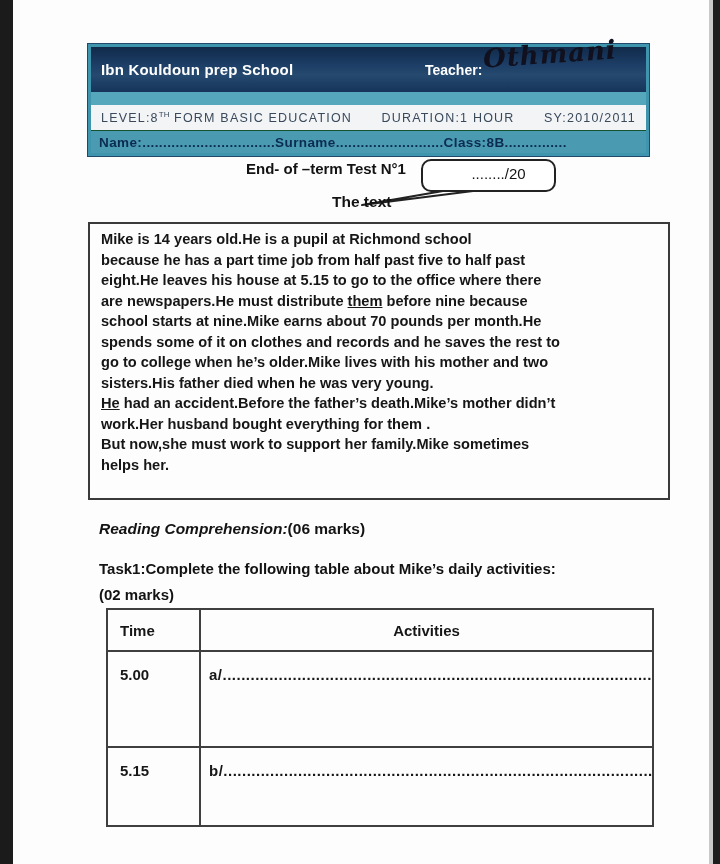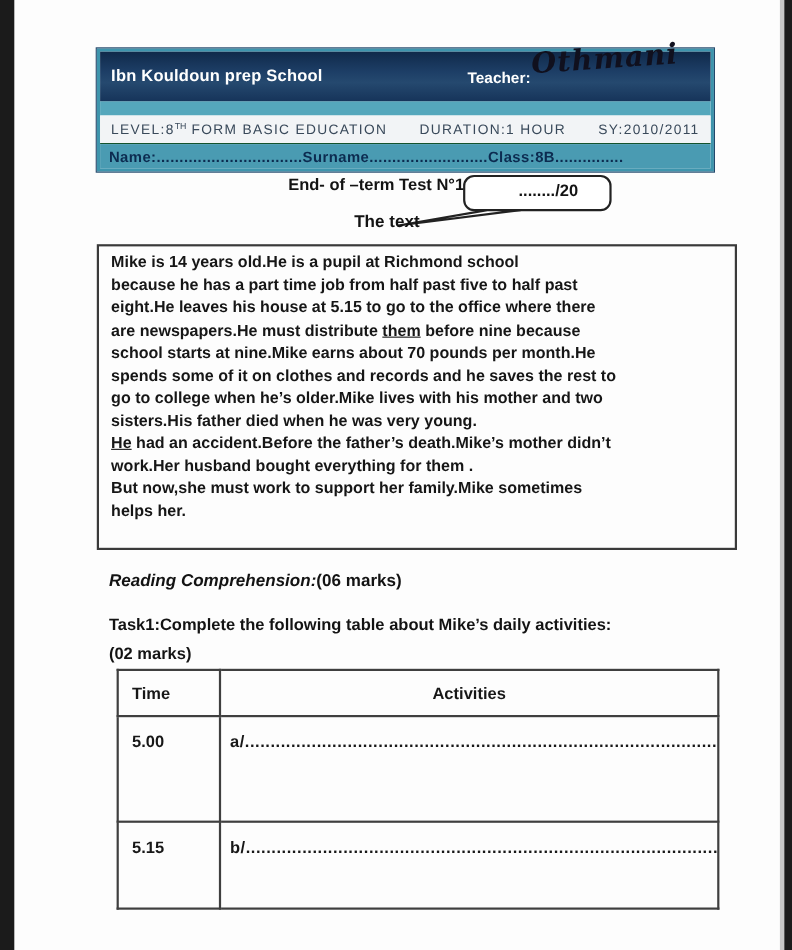--- a/index.html
+++ b/index.html
@@ -70,29 +70,28 @@
     padding-left: 8px;
     color: #0c2b50; font-weight: bold; font-size: 13.5px; letter-spacing: .4px;
     white-space: nowrap; overflow: hidden;
   }
 
   
   .test-title {
     position: absolute; left: 246px; top: 160px;
     font-weight: bold; font-size: 15px; color: #131313;
     white-space: nowrap;
-    margin-left: 16px;
   }
   .bubble-svg { position: absolute; left: 355px; top: 155px; }
   .score-text {
     position: absolute; left: 424px; top: 165px; width: 149px;
-    text-align: center; font-weight: bold; font-size: 15px; color: #131313;
+    text-align: center; font-weight: normal; font-size: 15px; color: #131313;
   }
   .the-text {
-    position: absolute; left: 322px; top: 193px;
+    position: absolute; left: 332px; top: 193px;
     font-weight: bold; font-size: 15.5px; color: #131313;
   }
 
   
   .text-box {
     position: absolute; left: 88px; top: 222px; width: 582px; height: 278px;
     border: 2px solid #3a3a3a;
     padding: 5px 0 0 11px;
     font-weight: bold; font-size: 14.6px; line-height: 20.5px; color: #161616;
   }

